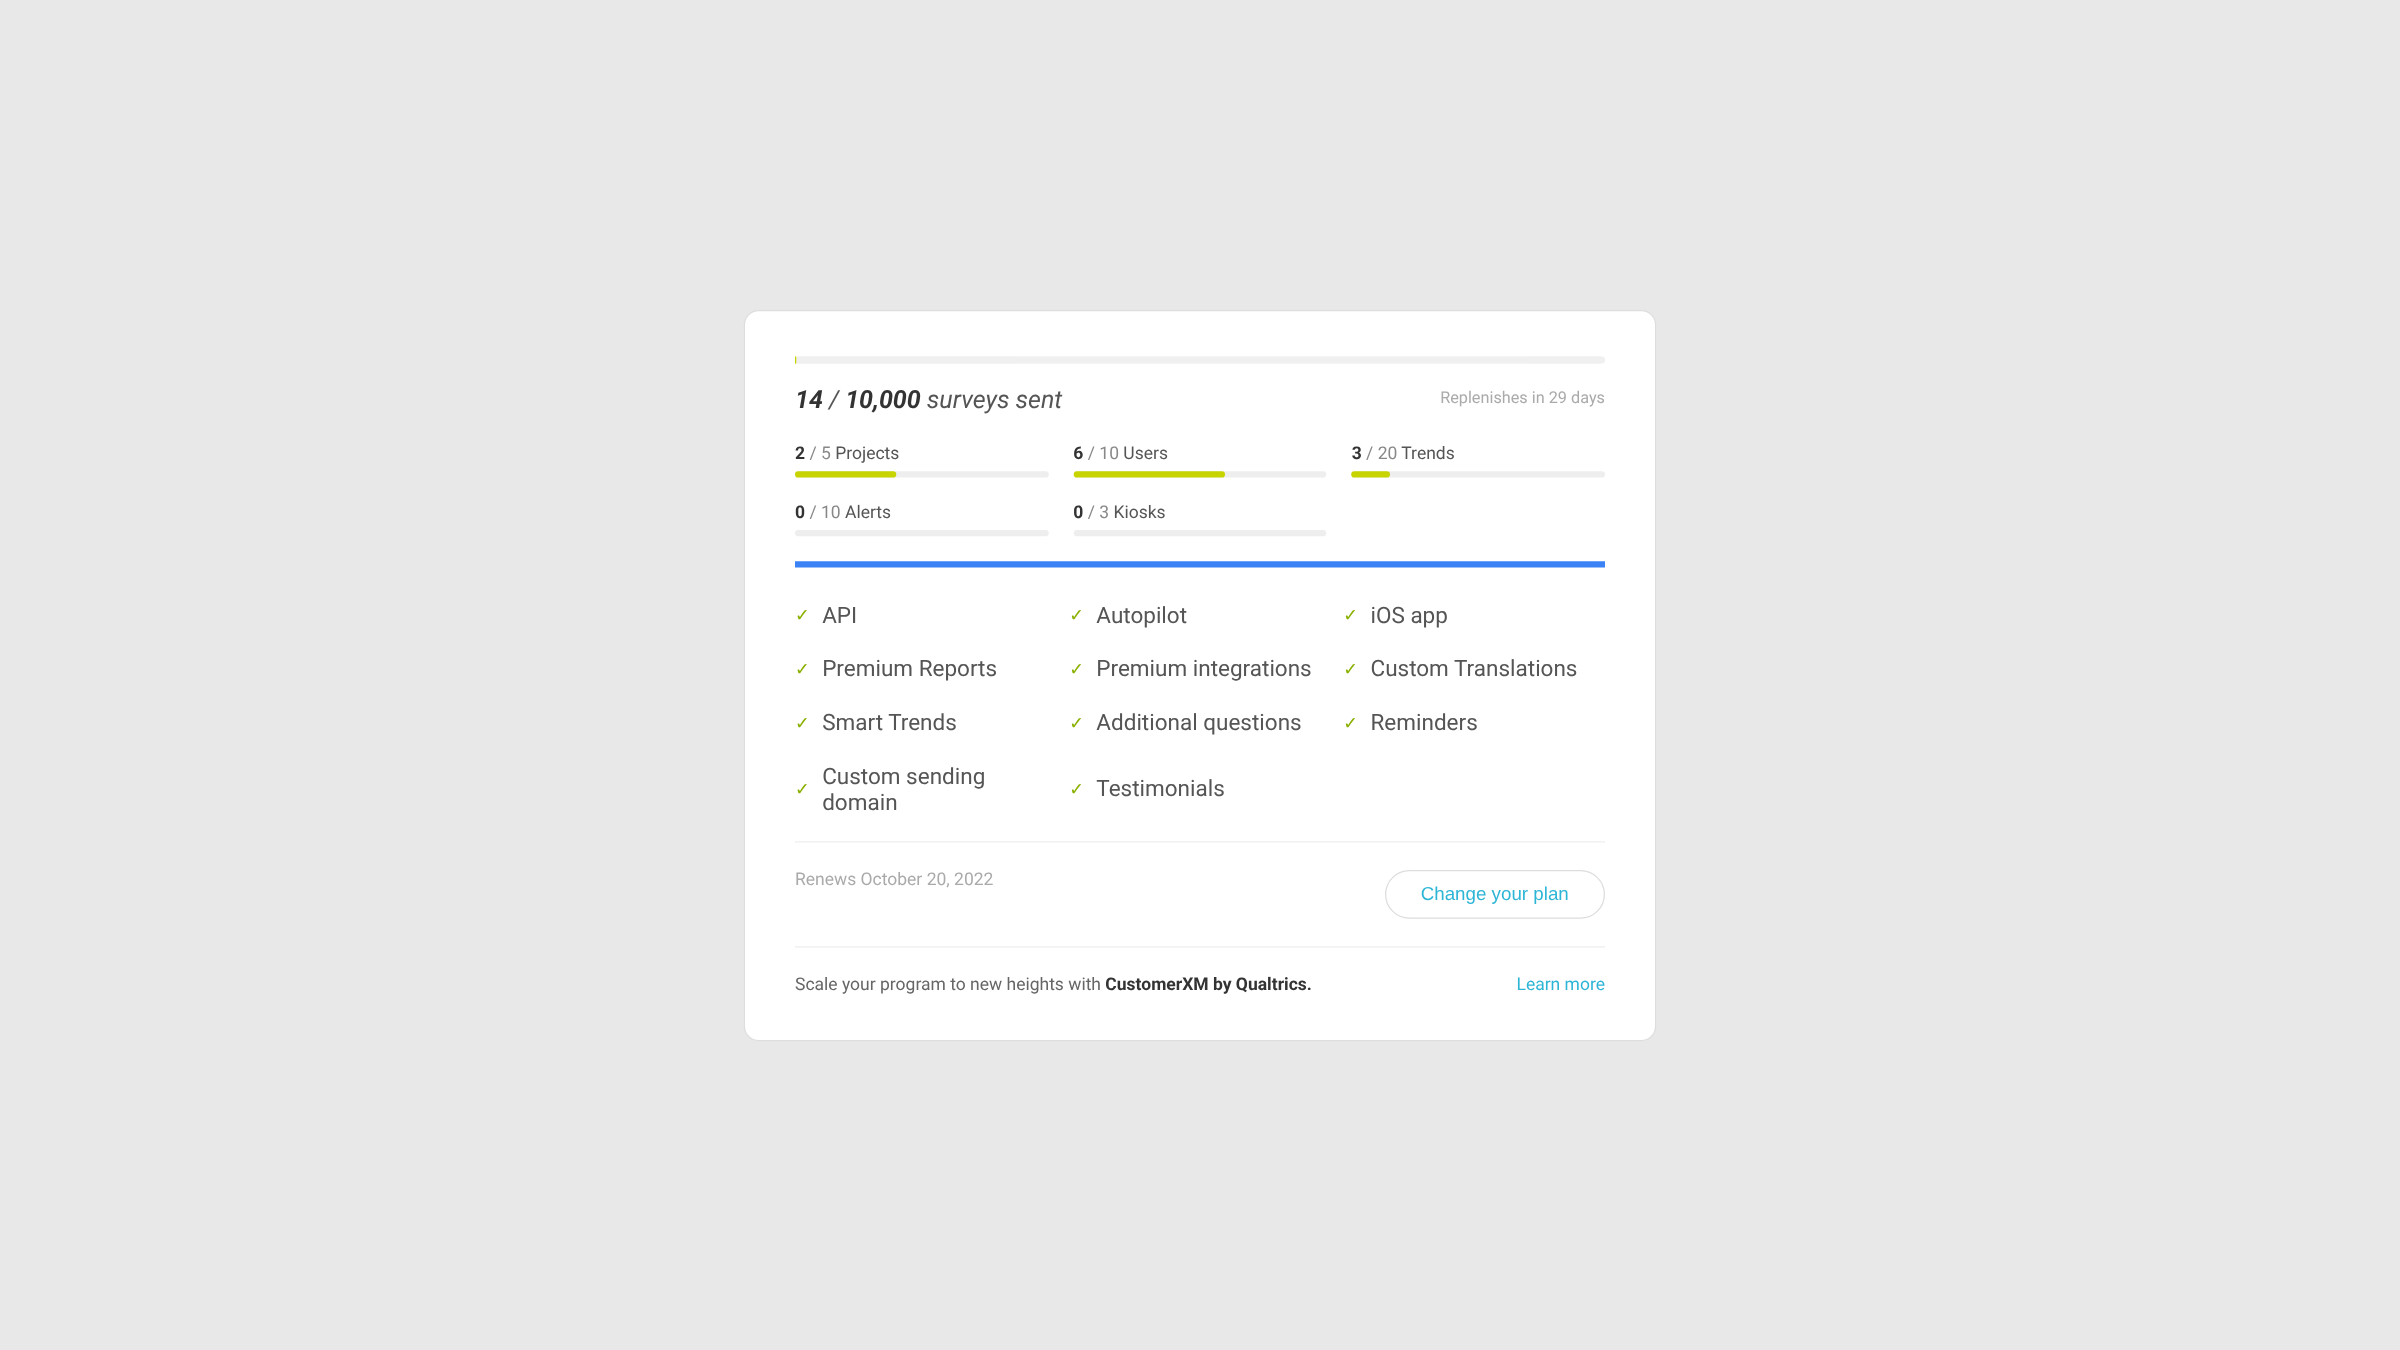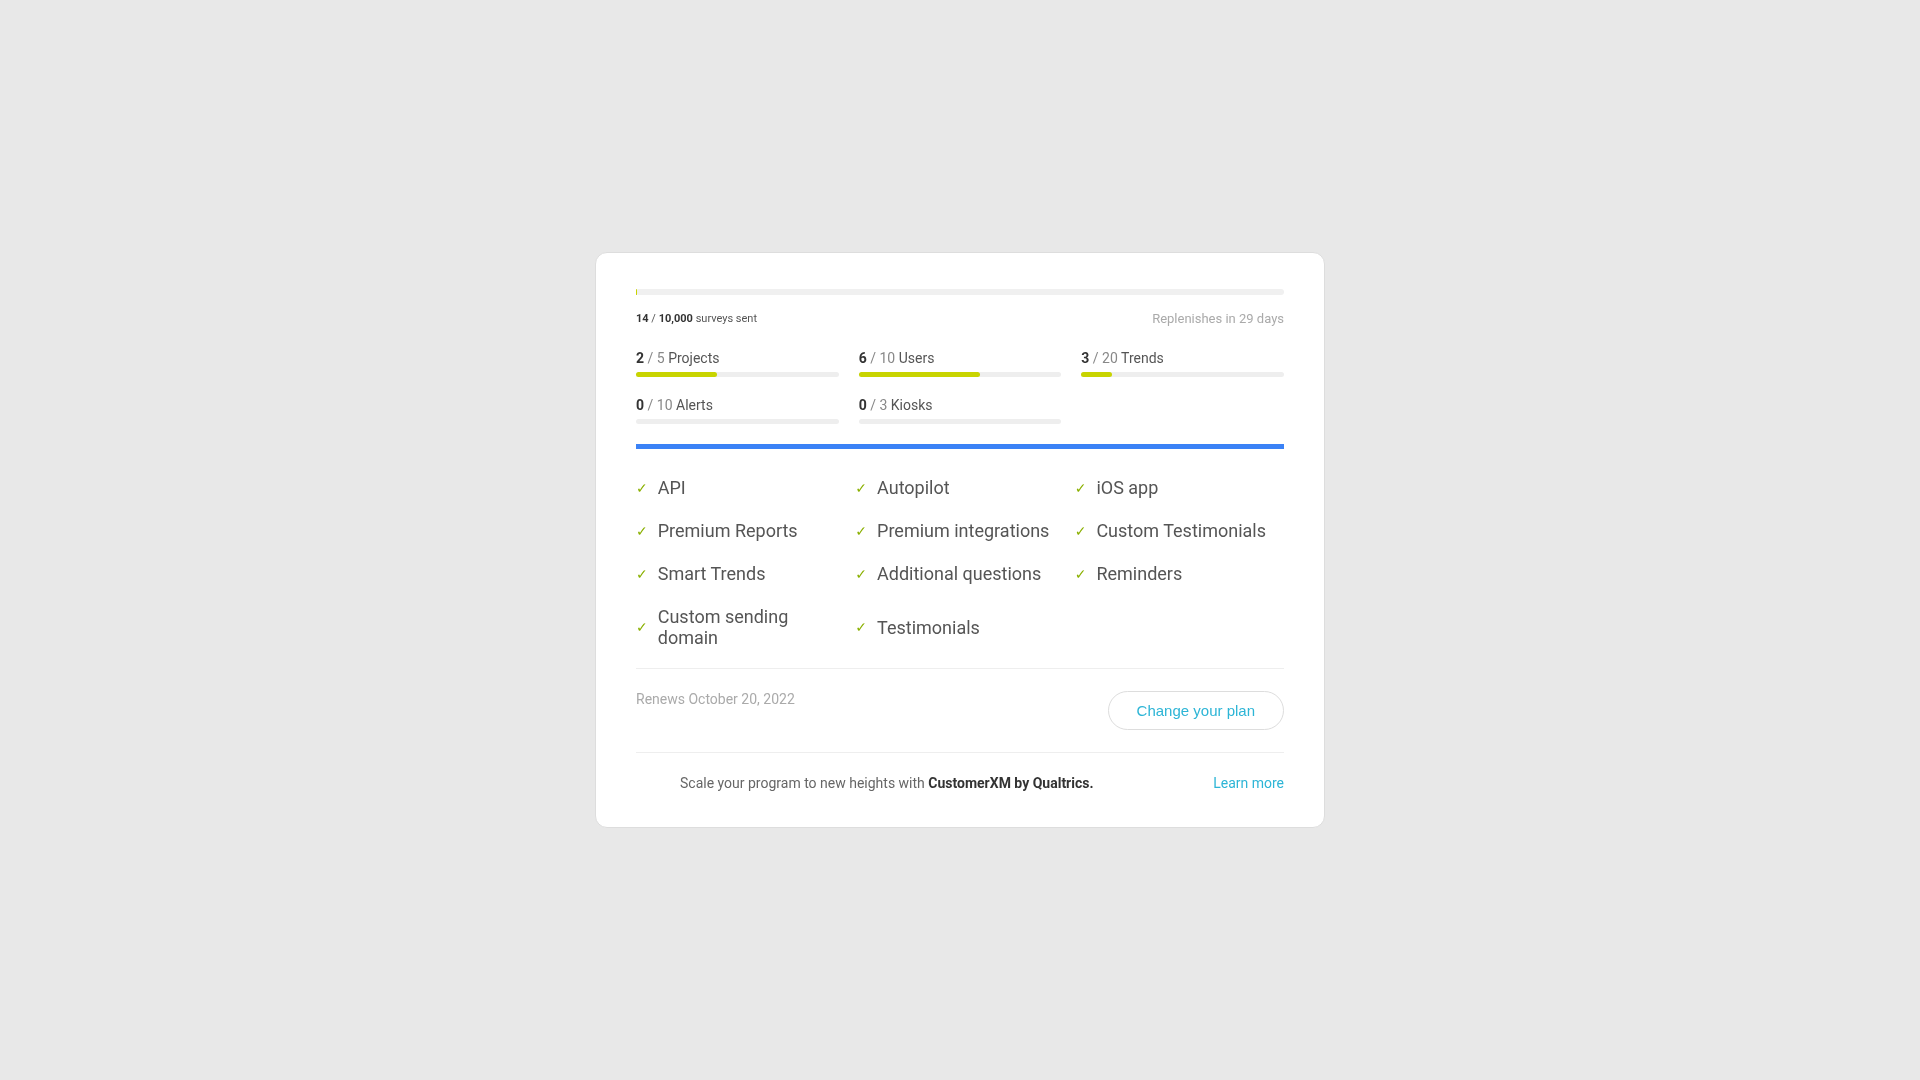--- a/index.html
+++ b/index.html
@@ -85,22 +85,23 @@
     }
 
     .surveys-row {
       display: flex;
       justify-content: space-between;
       align-items: center;
       margin-bottom: 24px;
     }
 
     .surveys-label {
-      font-size: 11px;
+      font-size: 20px;
       color: #555;
+      font-style: italic;
     }
 
     .surveys-label strong {
       font-weight: 700;
       color: #333;
     }
 
     .replenishes {
       font-size: 13px;
       color: #aaa;
@@ -208,21 +209,20 @@
     .promo-row {
       display: flex;
       justify-content: space-between;
       align-items: center;
       padding-top: 22px;
     }
 
     .promo-text {
       font-size: 14px;
       color: #666;
-      margin-left: 44px;
     }
 
     .promo-text strong {
       font-weight: 700;
       color: #333;
     }
 
     .learn-more-link {
       font-size: 14px;
       color: #2db5d6;
@@ -300,21 +300,21 @@
         <div class="feature-item">
           <span class="check-icon">✓</span>
           <span class="feature-label">Premium Reports</span>
         </div>
         <div class="feature-item">
           <span class="check-icon">✓</span>
           <span class="feature-label">Premium integrations</span>
         </div>
         <div class="feature-item">
           <span class="check-icon">✓</span>
-          <span class="feature-label">Custom Testimonials</span>
+          <span class="feature-label">Custom Translations</span>
         </div>
         <div class="feature-item">
           <span class="check-icon">✓</span>
           <span class="feature-label">Smart Trends</span>
         </div>
         <div class="feature-item">
           <span class="check-icon">✓</span>
           <span class="feature-label">Additional questions</span>
         </div>
         <div class="feature-item">

